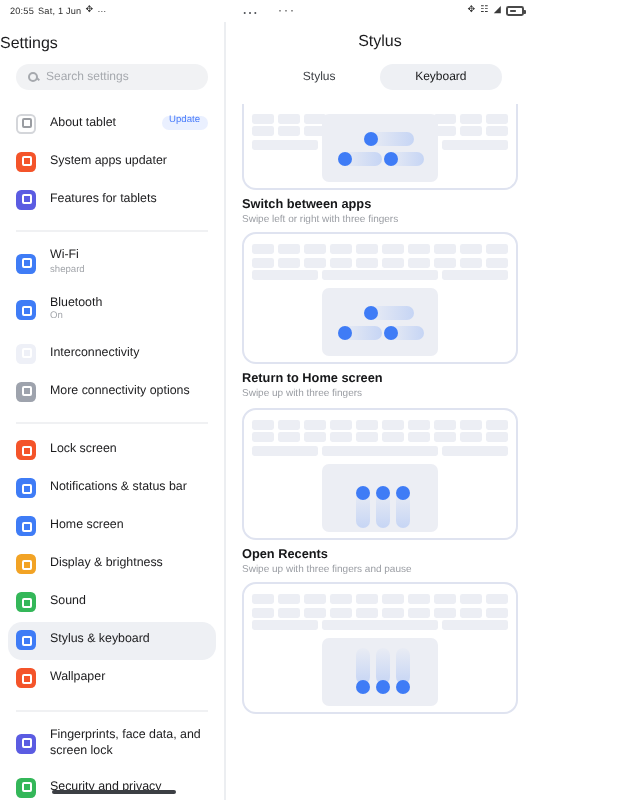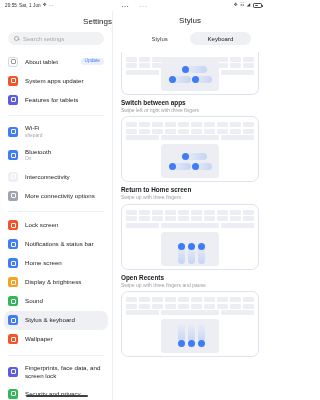--- a/index.html
+++ b/index.html
@@ -38,21 +38,21 @@
 
   
   .sidebar {
     width: 113px; flex: 0 0 113px;
     background: #ffffff;
     border-right: .7px solid #eceef1;
     display: flex; flex-direction: column;
     min-height: 0;
   }
   .side-title {
-    text-align: right; font-size: 8px; color: #1c1c1e;
+    text-align: left; font-size: 8px; color: #1c1c1e;
     padding: 6px 0 6px; font-weight: 400;
   }
   .search {
     margin: 0 8px 7px; height: 13px; border-radius: 7px;
     background: #f1f2f4; display: flex; align-items: center;
     padding: 0 6px; gap: 4px;
   }
   .search .mag {
     width: 5px; height: 5px; border: .8px solid #a6a9ae; border-radius: 50%;
     position: relative; flex: 0 0 auto;

